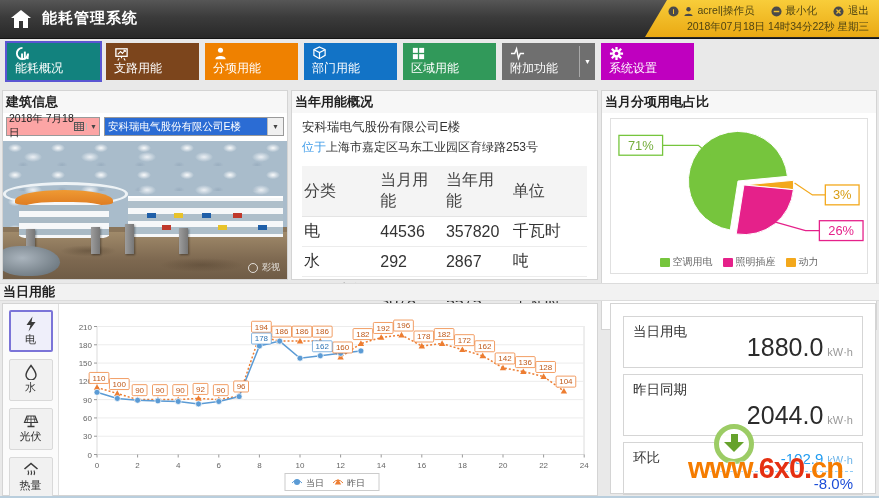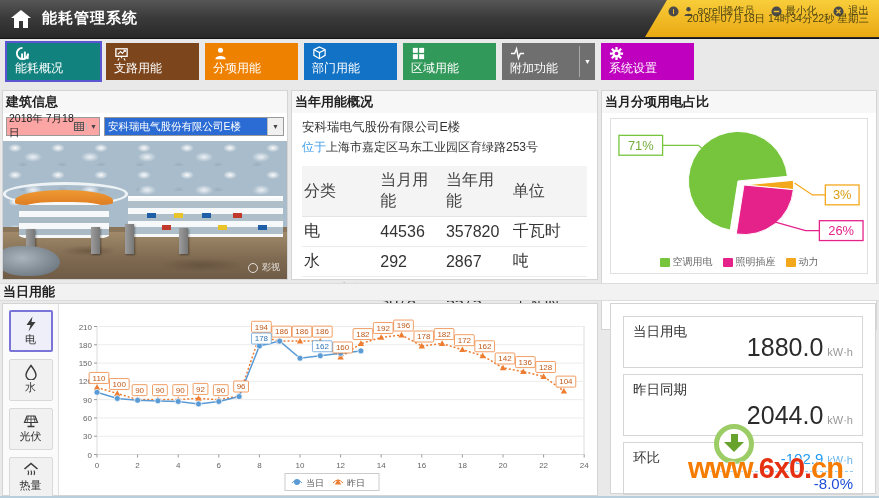--- a/index.html
+++ b/index.html
@@ -6,21 +6,21 @@
   body{width:879px;height:498px;overflow:hidden;font-family:"Liberation Sans","DejaVu Sans",sans-serif;background:#e9e9e9;}
   .screen{position:relative;width:879px;height:498px;background:#e9e9e9;overflow:hidden;border-bottom:2px solid #b9cedd;box-sizing:border-box;}
 
   
   .topbar{position:absolute;left:0;top:0;width:879px;height:38px;background:linear-gradient(#565656 0%,#3b3b3b 45%,#282828 100%);border-bottom:1px solid #141414;}
   .home-ic{position:absolute;left:10px;top:8px;width:22px;height:22px;}
   .app-title{position:absolute;left:42px;top:9px;color:#fff;font-size:15px;font-weight:bold;letter-spacing:1px;}
   .banner{position:absolute;right:0;top:0;width:238px;height:37px;background:linear-gradient(#f8cd3a,#eaa913);clip-path:polygon(26px 0,100% 0,100% 100%,4px 100%);color:#4f4413;font-size:10.5px;}
   .banner-row{position:absolute;right:10px;white-space:nowrap;display:flex;align-items:center;gap:4px;}
   .banner-row.r1{top:4px;}
-  .banner-row.r2{top:12px;justify-content:center;}
+  .banner-row.r2{top:20px;justify-content:center;}
   .bic{width:11px;height:11px;display:inline-block;vertical-align:-1px;}
   .bsp{width:8px;display:inline-block;}
 
   
   .navrow{position:absolute;left:7px;top:43px;height:38px;display:flex;gap:6px;}
   .tab{position:relative;width:93px;height:37px;box-sizing:border-box;color:#fff;cursor:pointer;flex:none;}
   .tab.selected{outline:2px solid #5a55d2;outline-offset:0;}
   .tab .tic{position:absolute;left:8px;top:3px;width:15px;height:15px;}
   .tab .tlabel{position:absolute;left:8px;bottom:3px;font-size:12px;}
   .tab .tab-arrow{position:absolute;right:0;top:3px;bottom:3px;width:15px;border-left:1px solid rgba(255,255,255,.4);display:flex;align-items:center;justify-content:center;font-size:7px;}

